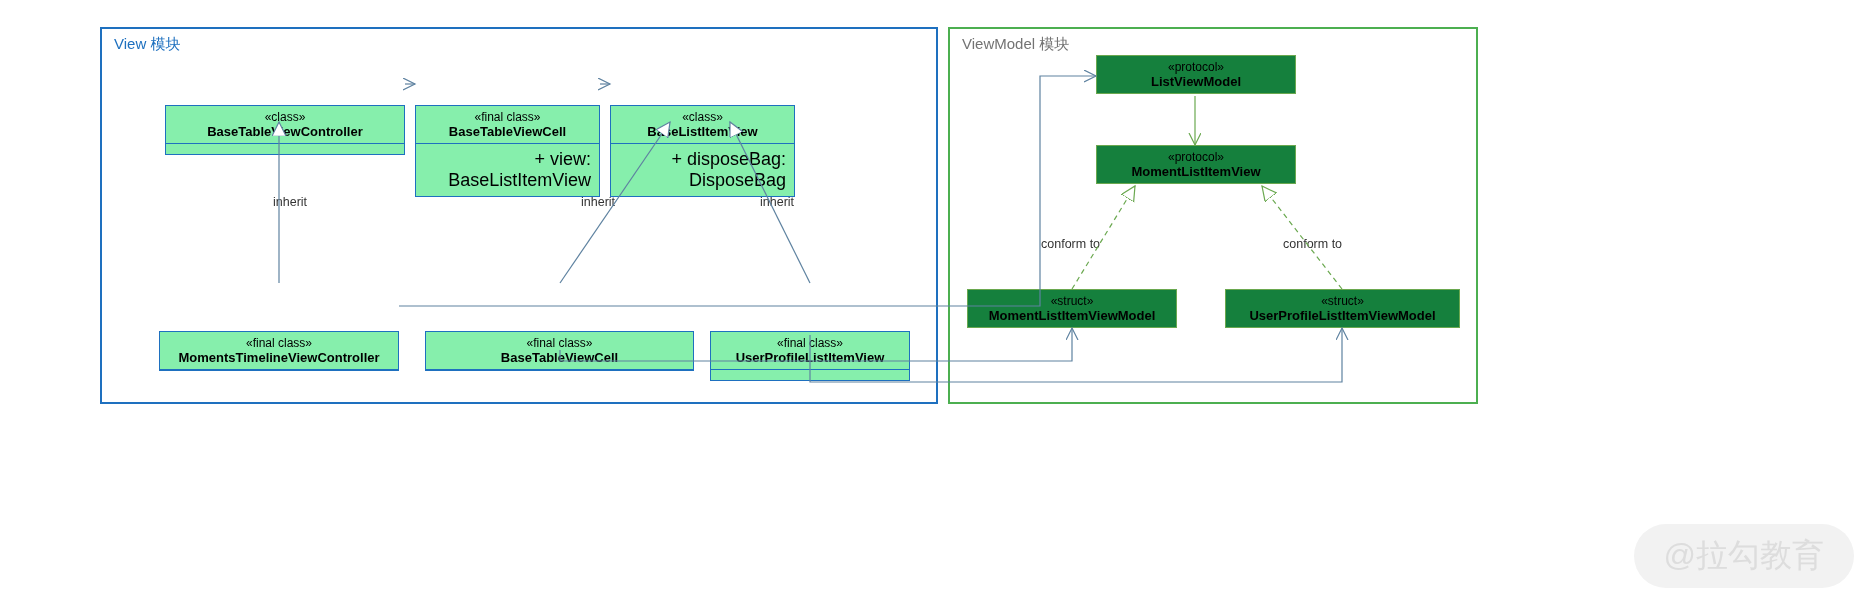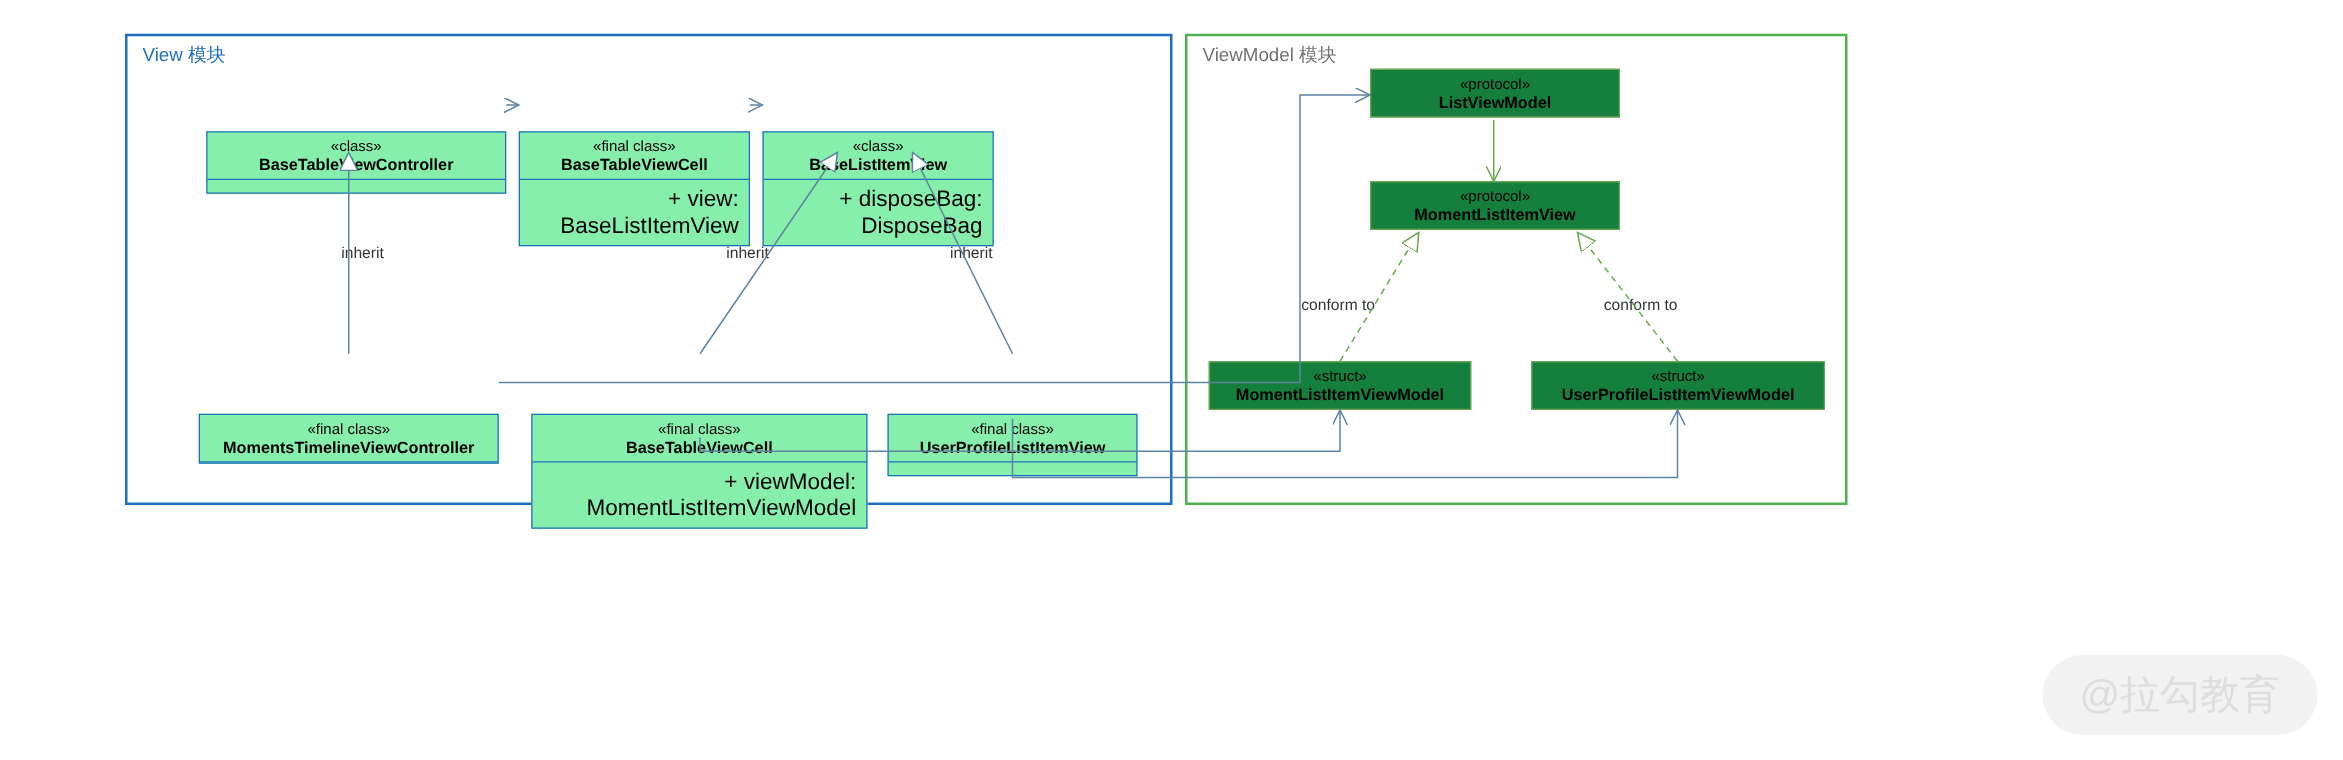--- a/index.html
+++ b/index.html
@@ -106,21 +106,20 @@
     <div class="stereo">«final class»</div>
     <div class="name">MomentsTimelineViewController</div>
   </div>
 </div>
 
 <div class="uml blue" style="left:425px;top:283px;width:269px;">
   <div class="hdr">
     <div class="stereo">«final class»</div>
     <div class="name">BaseTableViewCell</div>
   </div>
-  <div class="body">+ viewModel: MomentListItemViewModel</div>
 </div>
 
 <div class="uml blue" style="left:710px;top:283px;width:200px;">
   <div class="hdr hdr no-body">
     <div class="stereo">«final class»</div>
     <div class="name">UserProfileListItemView</div>
   </div>
   <div class="body" style="height:8px;border-top:1px solid #1e70bf;"></div>
 </div>
 

